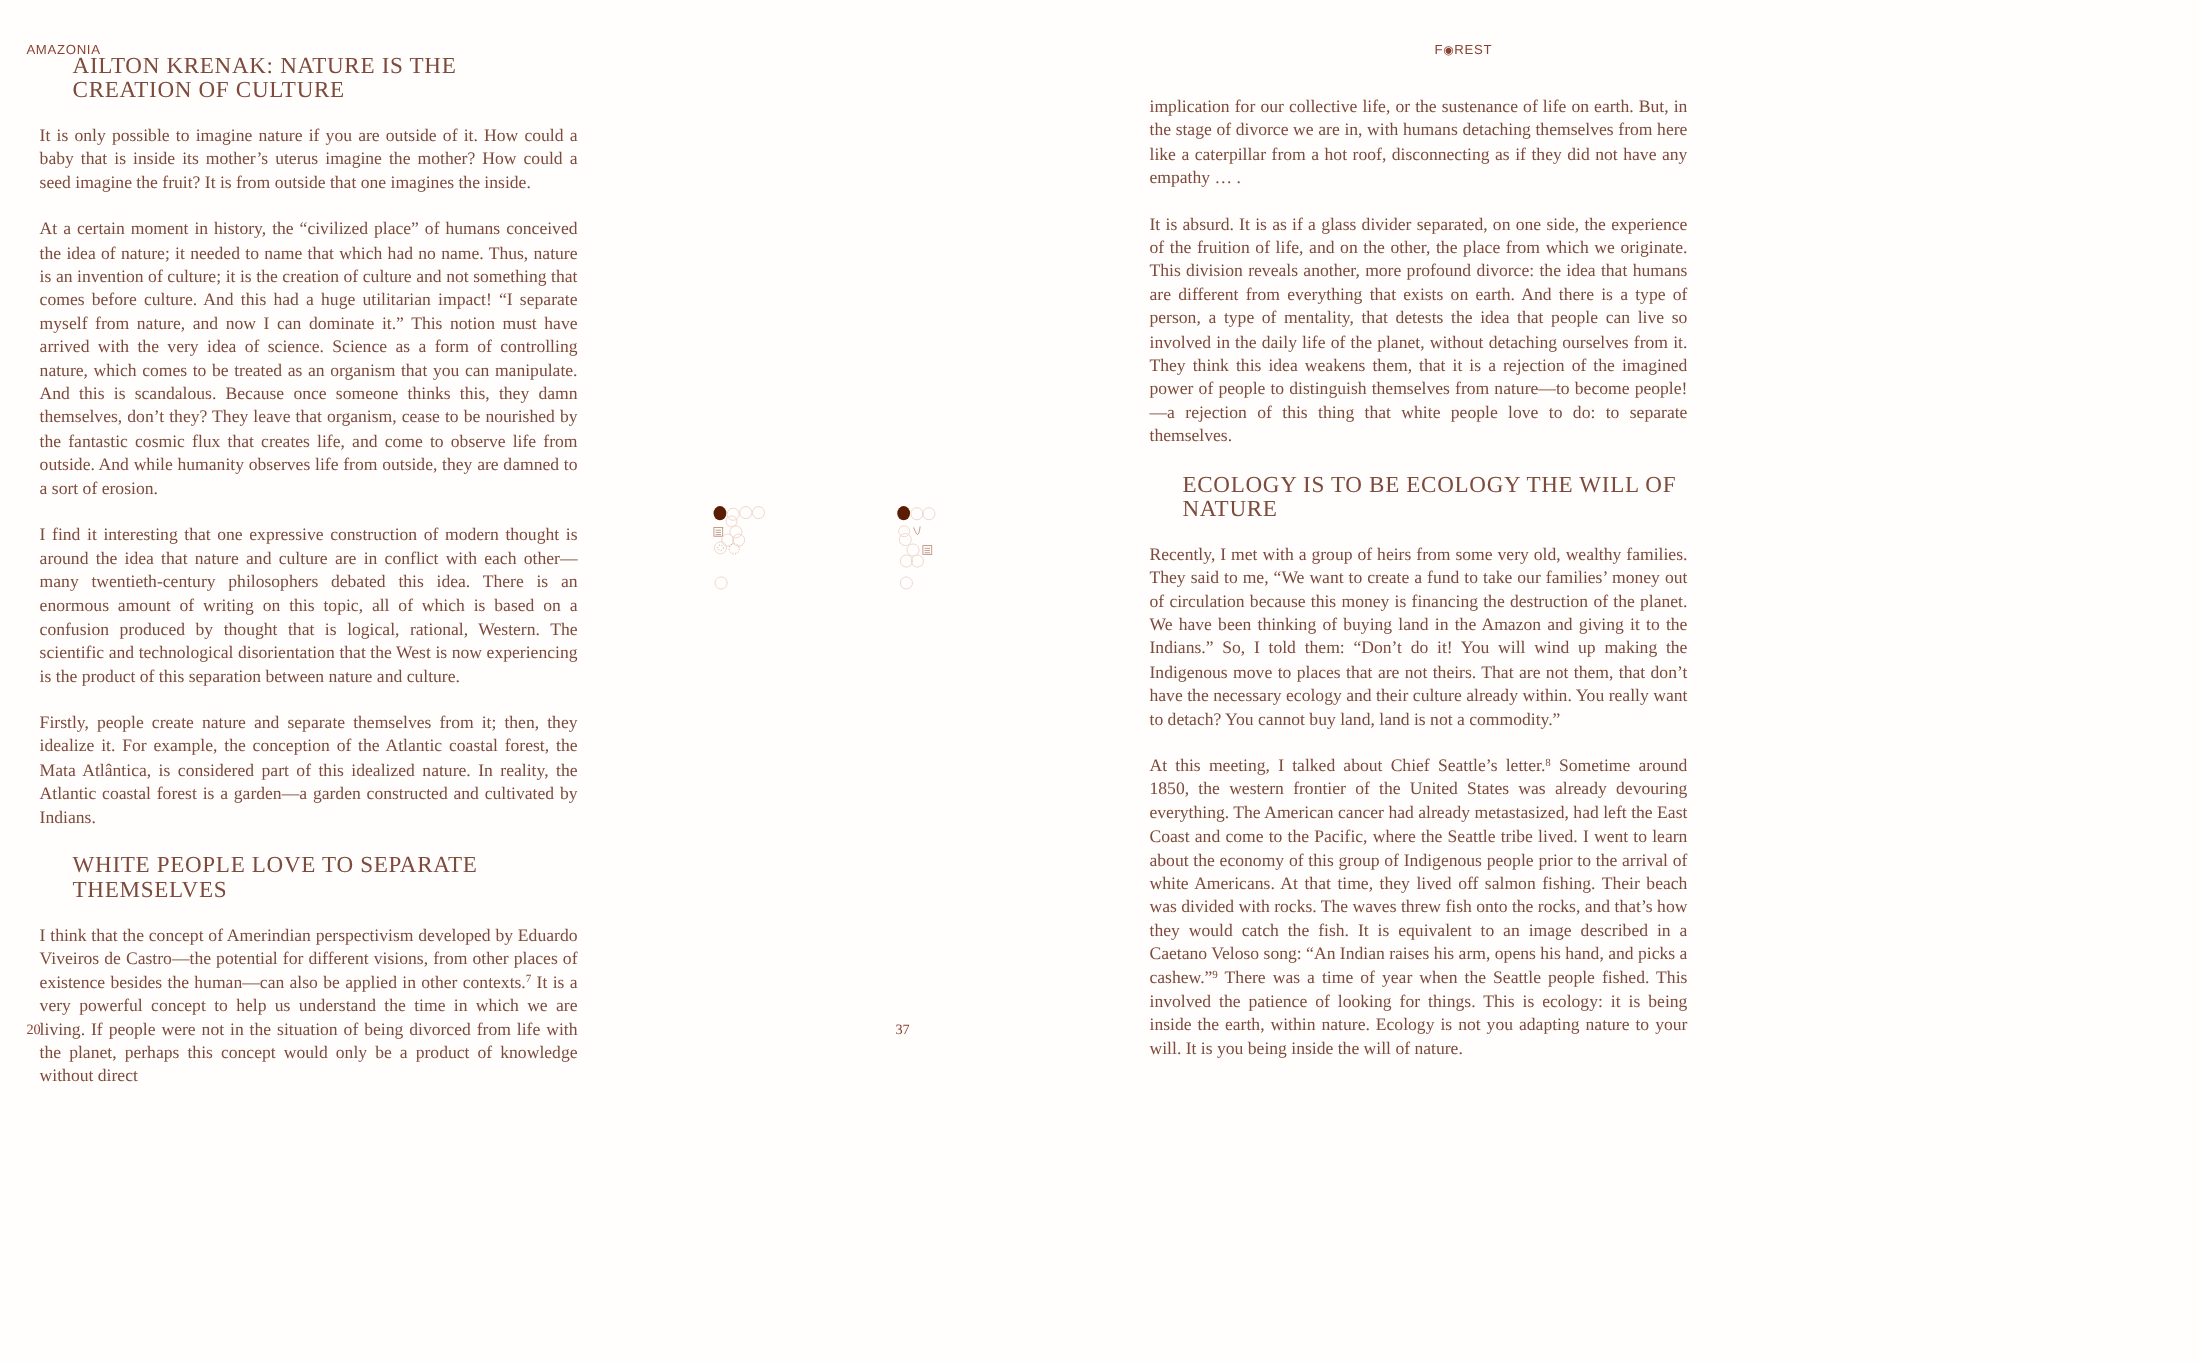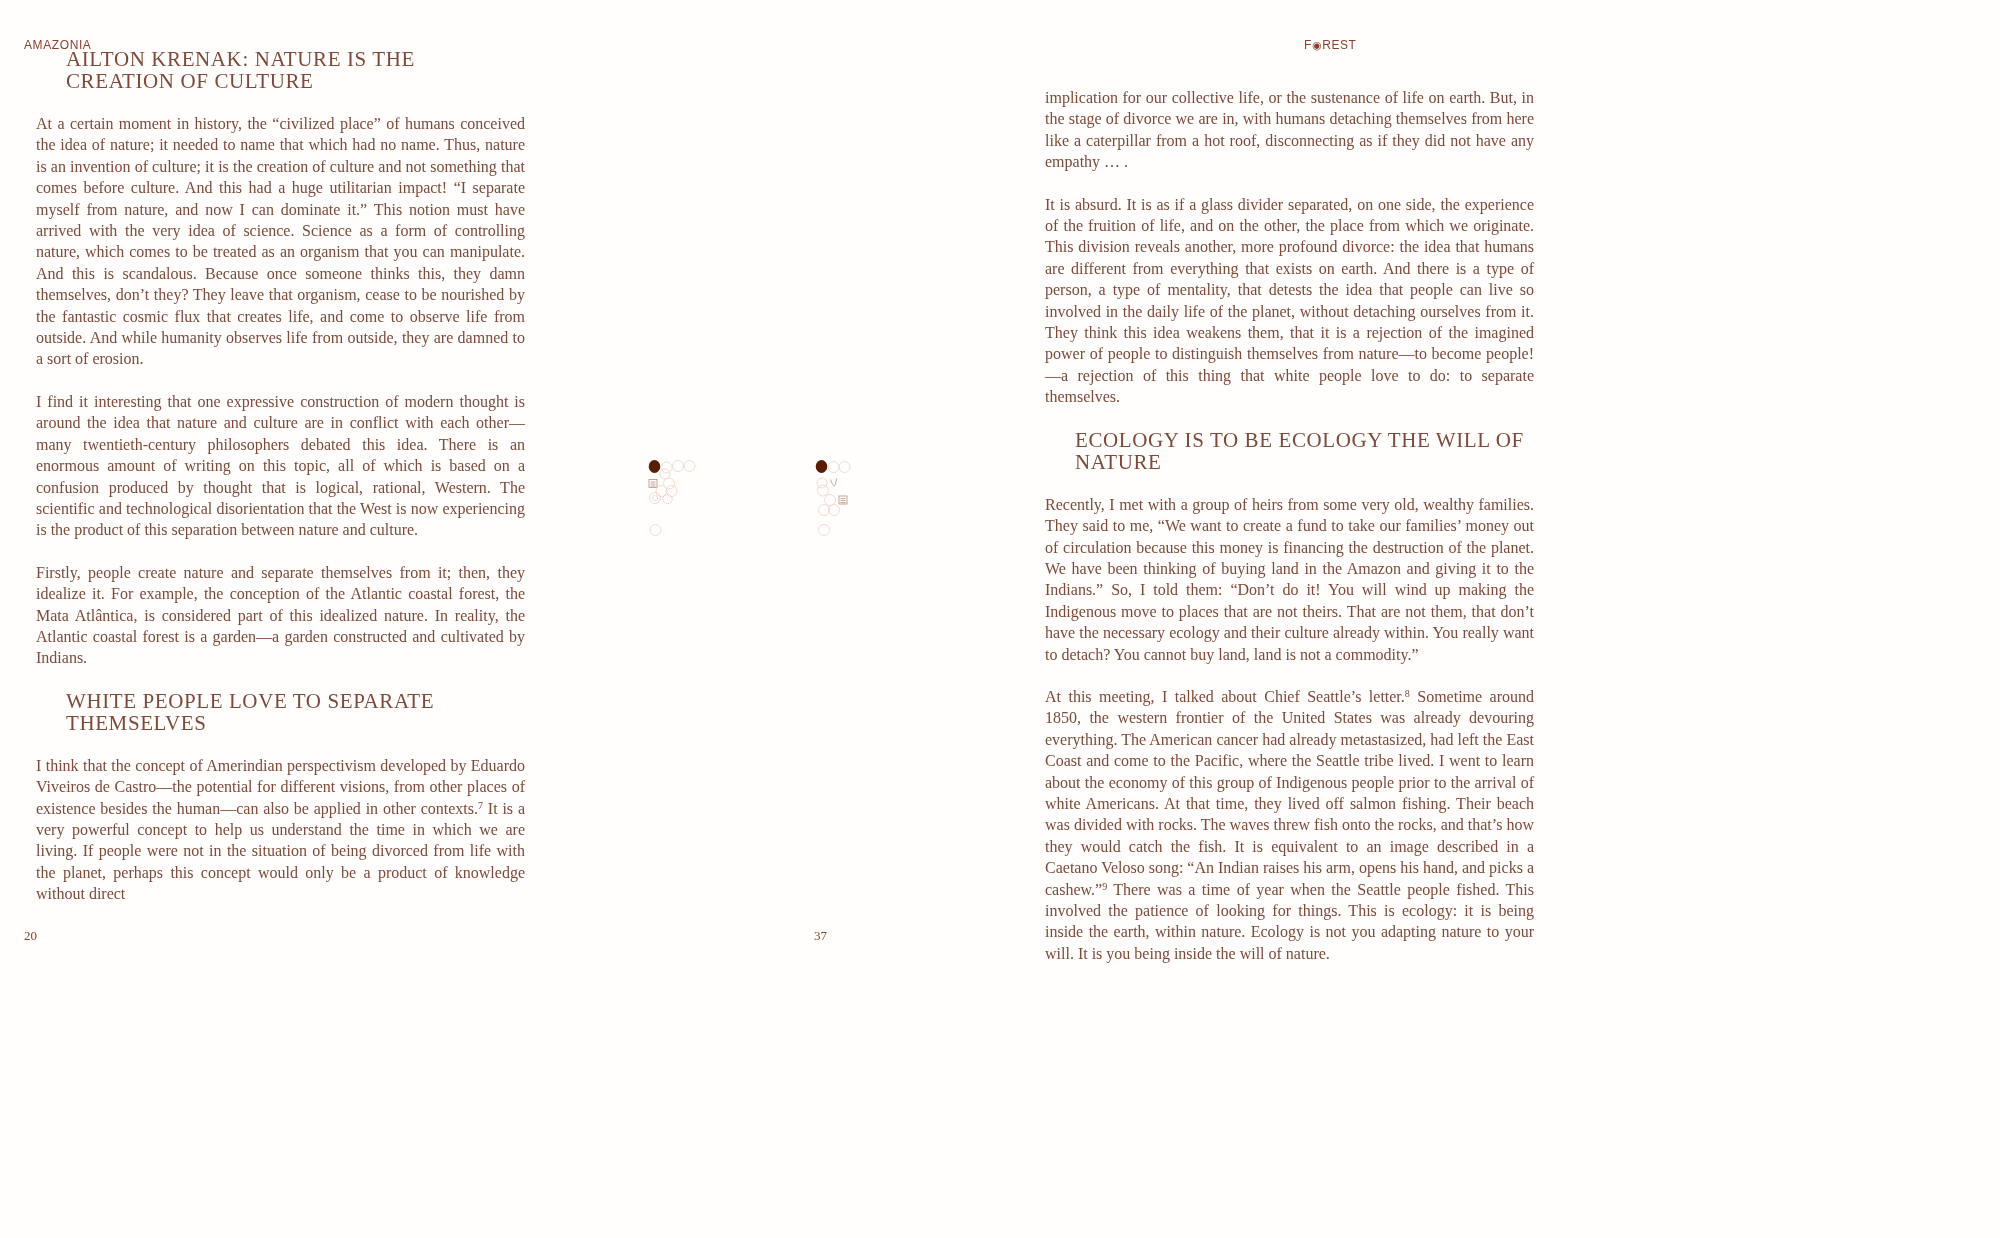--- a/index.html
+++ b/index.html
@@ -81,20 +81,21 @@
 
 <div class="running-head left">
   <span>AMAZONIA</span>
 </div>
 <div class="running-head right">
   <span>F</span><span class="o-glyph">◉</span><span>REST</span>
 </div>
 
 <div class="column left">
     <div class="heading">AILTON KRENAK: NATURE IS THE CREATION OF CULTURE</div>
+    <p class="body-para">It is only possible to imagine nature if you are outside of it. How could a baby that is inside its mother’s uterus imagine the mother? How could a seed imagine the fruit? It is from outside that one imagines the inside.</p>
     <p class="body-para">At a certain moment in history, the “civilized place” of humans conceived the idea of nature; it needed to name that which had no name. Thus, nature is an invention of culture; it is the creation of culture and not something that comes before culture. And this had a huge utilitarian impact! “I separate myself from nature, and now I can dominate it.” This notion must have arrived with the very idea of science. Science as a form of controlling nature, which comes to be treated as an organism that you can manipulate. And this is scandalous. Because once someone thinks this, they damn themselves, don’t they? They leave that organism, cease to be nourished by the fantastic cosmic flux that creates life, and come to observe life from outside. And while humanity observes life from outside, they are damned to a sort of erosion.</p>
     <p class="body-para">I find it interesting that one expressive construction of modern thought is around the idea that nature and culture are in conflict with each other—many twentieth-century philosophers debated this idea. There is an enormous amount of writing on this topic, all of which is based on a confusion produced by thought that is logical, rational, Western. The scientific and technological disorientation that the West is now experiencing is the product of this separation between nature and culture.</p>
     <p class="body-para">Firstly, people create nature and separate themselves from it; then, they idealize it. For example, the conception of the Atlantic coastal forest, the Mata Atlântica, is considered part of this idealized nature. In reality, the Atlantic coastal forest is a garden—a garden constructed and cultivated by Indians.</p>
     <div class="heading">WHITE PEOPLE LOVE TO SEPARATE THEMSELVES</div>
     <p class="body-para">I think that the concept of Amerindian perspectivism developed by Eduardo Viveiros de Castro—the potential for different visions, from other places of existence besides the human—can also be applied in other contexts.<sup class="fn">7</sup> It is a very powerful concept to help us understand the time in which we are living. If people were not in the situation of being divorced from life with the planet, perhaps this concept would only be a product of knowledge without direct</p>
   </div>
 
 <div class="column right">
     <p class="body-para">implication for our collective life, or the sustenance of life on earth. But, in the stage of divorce we are in, with humans detaching themselves from here like a caterpillar from a hot roof, disconnecting as if they did not have any empathy … .</p>
     <p class="body-para">It is absurd. It is as if a glass divider separated, on one side, the experience of the fruition of life, and on the other, the place from which we originate. This division reveals another, more profound divorce: the idea that humans are different from everything that exists on earth. And there is a type of person, a type of mentality, that detests the idea that people can live so involved in the daily life of the planet, without detaching ourselves from it. They think this idea weakens them, that it is a rejection of the imagined power of people to distinguish themselves from nature—to become people!—a rejection of this thing that white people love to do: to separate themselves.</p>

